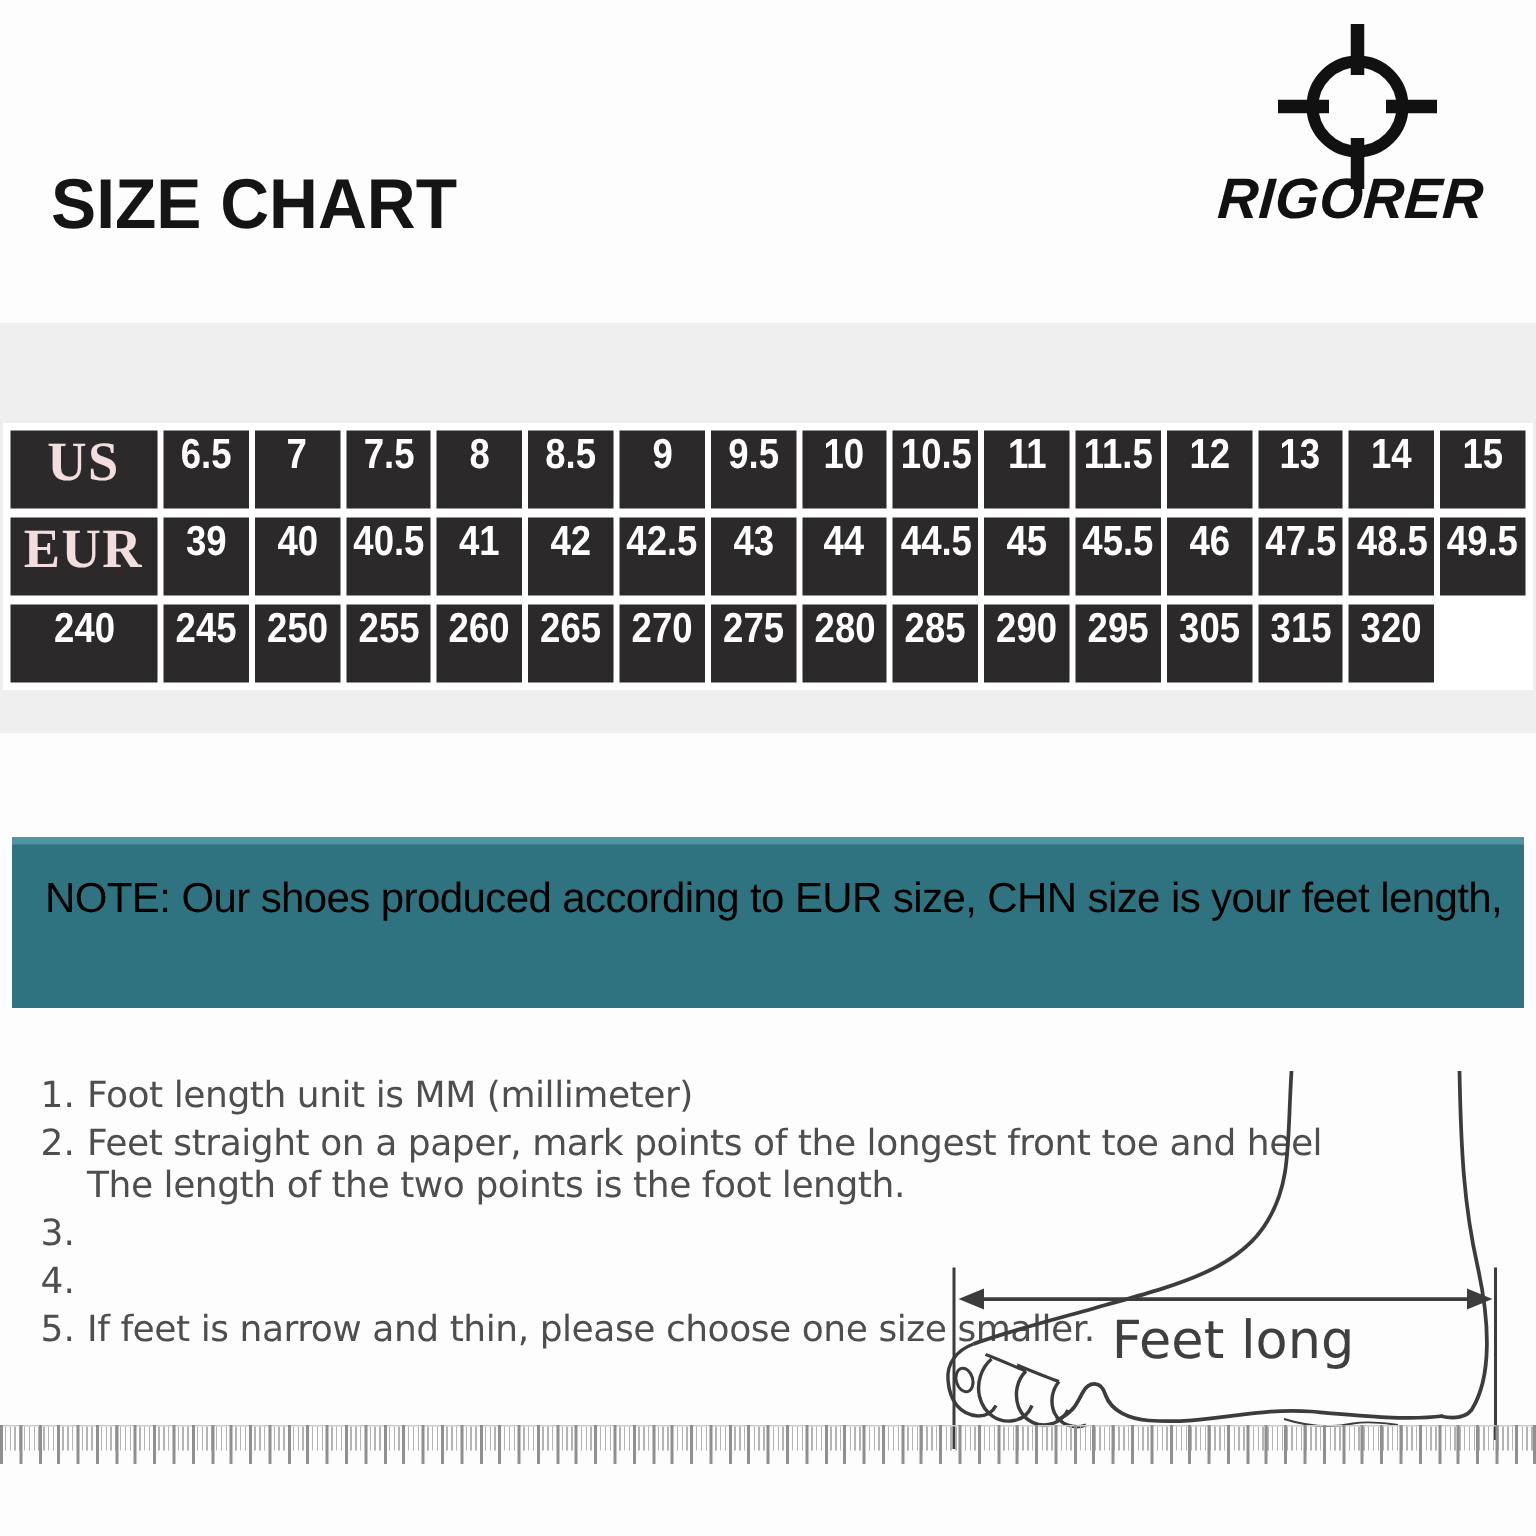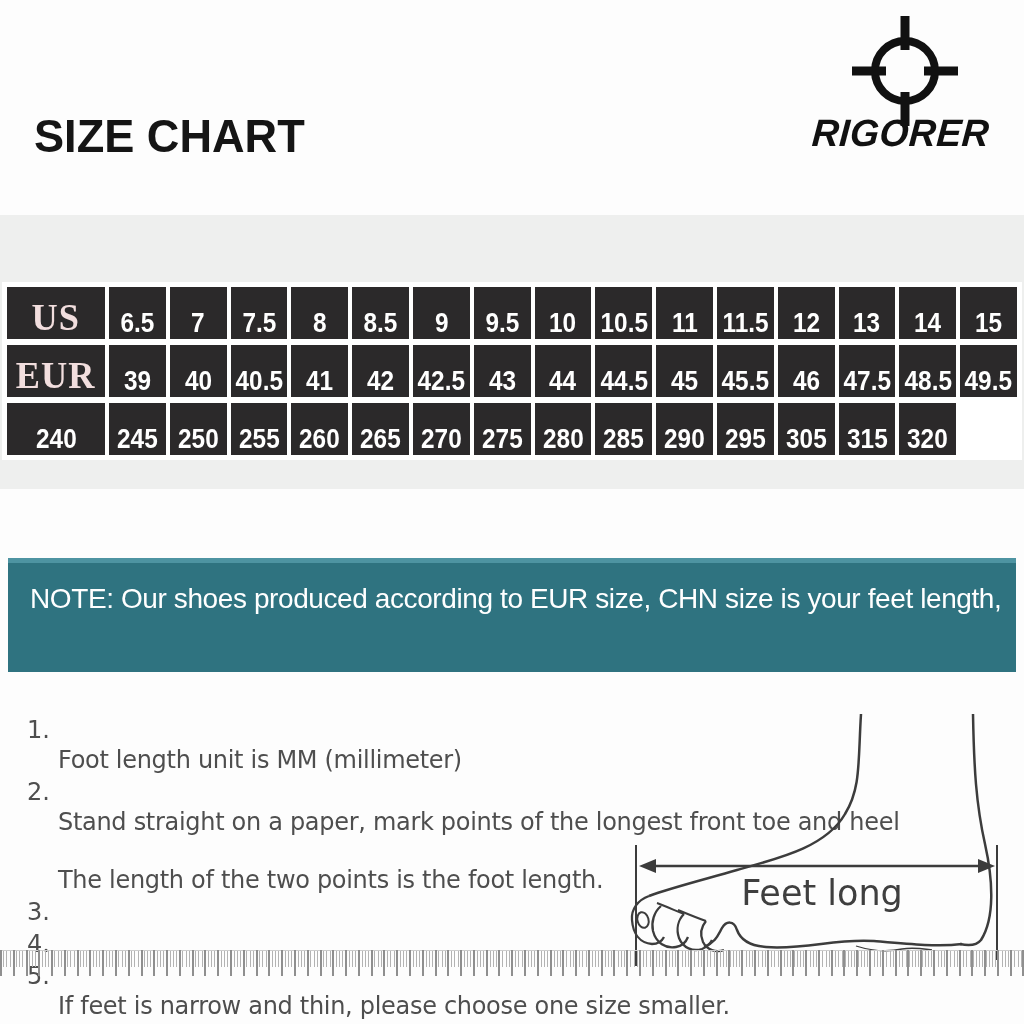--- a/index.html
+++ b/index.html
@@ -27,51 +27,51 @@
   
   .gray-band{position:absolute;left:0;top:215px;width:1024px;height:274px;background:#eeefee;}
   .size-table{
     position:absolute;left:2px;top:282px;width:1020px;
     box-sizing:border-box;background:#ffffff;padding:5px;
     display:grid;grid-template-columns:98px repeat(15,1fr);
     column-gap:4px;row-gap:6px;
   }
   .cell{
     background:#2b292a;height:52px;
-    display:flex;align-items:flex-end;justify-content:center;
+    display:flex;align-items:flex-start;justify-content:center;
     overflow:hidden;
   }
   .cell .t{
     color:#ffffff;font-weight:bold;font-size:28px;
     transform:scaleX(0.87);white-space:nowrap;
   }
   .cell.serif .t{
     font-family:"Liberation Serif",serif;color:#f2dede;
     font-size:37px;transform:scaleX(0.98);letter-spacing:1px;
   }
   .cell.cnmm .t{font-size:27px;transform:scaleX(0.80);letter-spacing:-1px;}
 
   
   .note-banner{
     position:absolute;left:8px;top:558px;width:1008px;height:114px;
     box-sizing:border-box;background:#2f7380;border-top:5px solid #4e94a2;
     padding:13px 0 0 22px;
   }
   .note-line{
-    color:#ffffff;font-size:28px;letter-spacing:-0.4px;
+    color:#000000;font-size:28px;letter-spacing:-0.4px;
     line-height:45px;white-space:nowrap;
   }
 
   
   .notes{position:absolute;left:27px;top:716px;width:830px;color:#4e4e4e;
     font-family:"DejaVu Sans",sans-serif;}
   .note-item{display:flex;margin-bottom:4px;}
   .note-num{width:31px;flex:none;font-size:24px;line-height:28px;}
   .note-lines{flex:none;}
-  .note-text{font-size:24px;line-height:28px;letter-spacing:-0.3px;white-space:nowrap;margin-top:30px;}
+  .note-text{font-size:24px;line-height:28px;letter-spacing:-0.3px;white-space:nowrap;}
 
   
   .foot-svg{position:absolute;left:590px;top:688px;width:434px;height:292px;}
   .foot-svg path,.foot-svg line,.foot-svg ellipse{fill:none;stroke:#3c3c3c;}
   .foot-svg text{
     fill:#3f3f3f;font-family:"DejaVu Sans",sans-serif;
     font-size:35px;font-weight:500;
   }
 
   
@@ -253,21 +253,21 @@
   <div class="notes">
       <div class="note-item">
         <div class="note-num">1.</div>
         <div class="note-lines">
           <div class="note-text">Foot length unit is MM (millimeter)</div>
         </div>
       </div>
       <div class="note-item">
         <div class="note-num">2.</div>
         <div class="note-lines">
-          <div class="note-text">Stand straight on a paper, mark points of the longest front toe and heel</div>
+          <div class="note-text">Feet straight on a paper, mark points of the longest front toe and heel</div>
           <div class="note-text">The length of the two points is the foot length.</div>
         </div>
       </div>
       <div class="note-item">
         <div class="note-num">3.</div>
         <div class="note-lines">
         </div>
       </div>
       <div class="note-item">
         <div class="note-num">4.</div>

